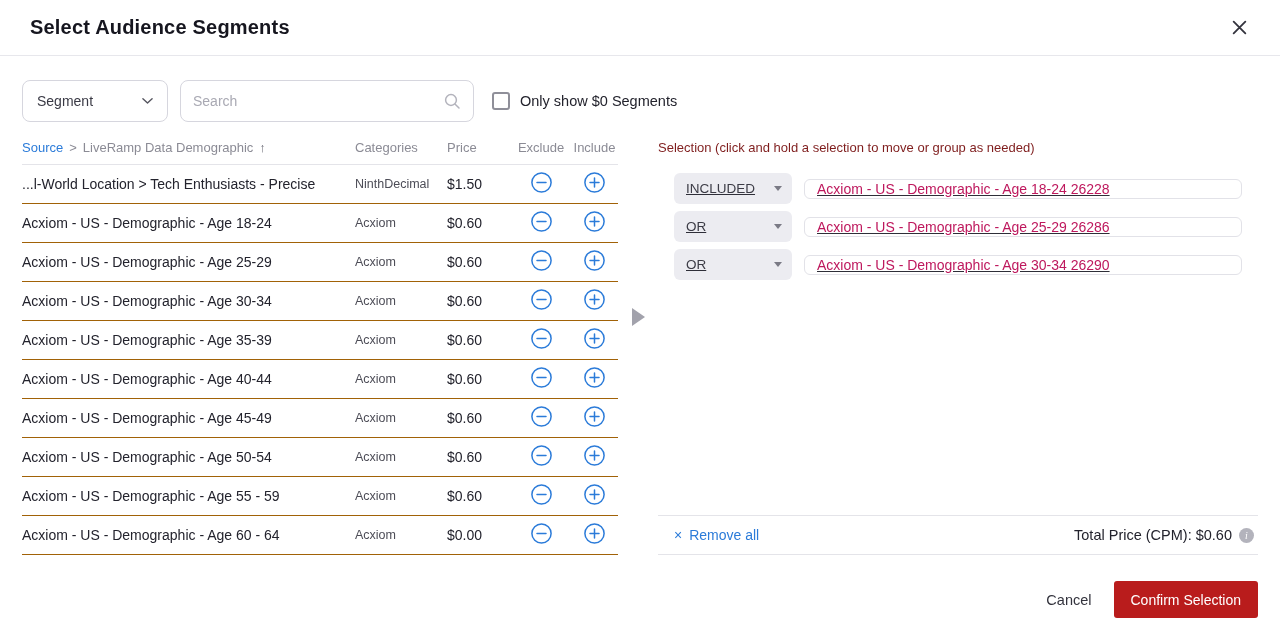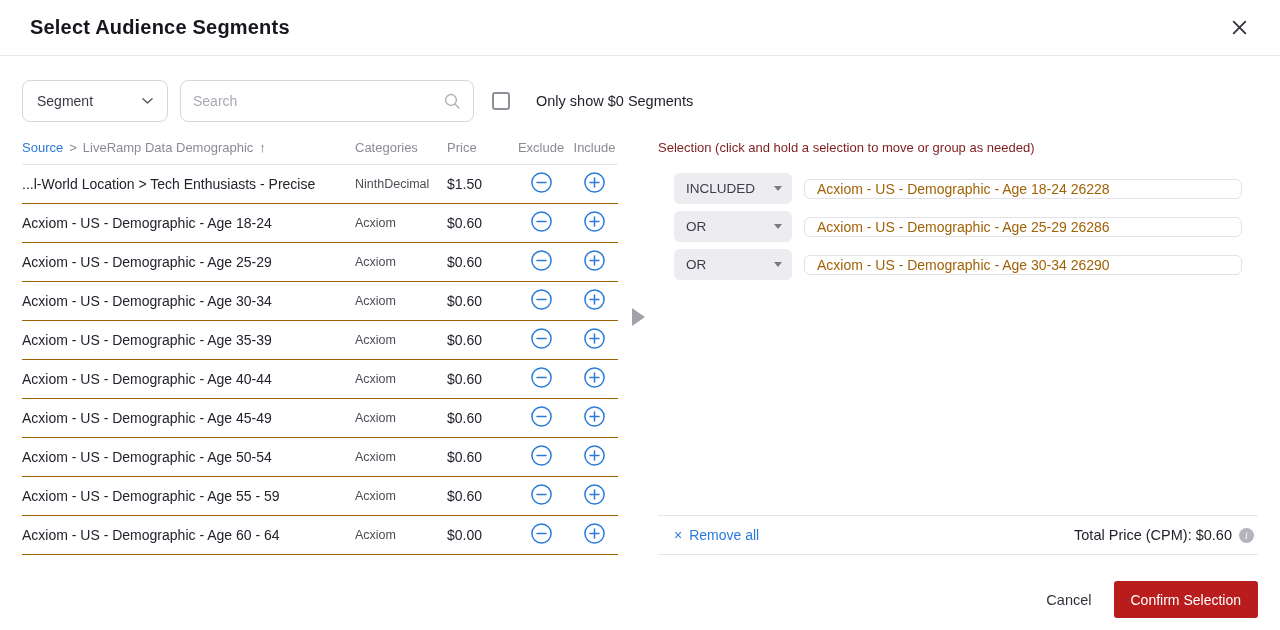--- a/index.html
+++ b/index.html
@@ -19,21 +19,21 @@
   .filters { flex: 0 0 66px; display: flex; align-items: center; padding: 24px 0 0 22px; gap: 12px; }
   .select-control { width: 146px; height: 42px; border: 1px solid #d6d6de; border-radius: 8px;
     display: flex; align-items: center; justify-content: space-between; padding: 0 14px;
     font-size: 14px; color: #3a3a45; cursor: pointer; background: #fff; }
   .search-control { width: 294px; height: 42px; border: 1px solid #d6d6de; border-radius: 8px;
     display: flex; align-items: center; padding: 0 12px; background: #fff; }
   .search-control input { border: none; outline: none; flex: 1; font-size: 14px; color: #3a3a45; font-family: inherit; background: transparent; }
   .search-control input::placeholder { color: #a9a9b3; }
   .checkbox-wrap { display: flex; align-items: center; gap: 10px; margin-left: 6px; cursor: pointer; }
   .checkbox-box { width: 18px; height: 18px; border: 2px solid #8f8f99; border-radius: 3px; background: #fff; flex: 0 0 18px; }
-  .checkbox-label { font-size: 14.5px; color: #23232d; margin-left: 16px; }
+  .checkbox-label { font-size: 14.5px; color: #23232d; }
 
   
   .content { flex: 1; display: flex; padding: 18px 22px 0 22px; }
   .left-col { flex: 0 0 596px; width: 596px; display: flex; flex-direction: column; }
 
   .list-header { display: flex; align-items: center; font-size: 13px; color: #8b8b95; padding-bottom: 9px; }
   .col-name { width: 333px; }
   .col-cat { width: 92px; }
   .col-price { width: 64px; }
   .col-exclude { width: 60px; text-align: center; }
@@ -58,27 +58,27 @@
   .page-btn.enabled { color: #3a3a45; }
 
   .mover { flex: 0 0 40px; display: flex; align-items: flex-start; justify-content: center; padding-top: 168px; }
   .tri-right { width: 0; height: 0; border-left: 13px solid #a2a2ac; border-top: 9px solid transparent; border-bottom: 9px solid transparent; }
 
   
   .right-col { flex: 1; display: flex; flex-direction: column; min-width: 0; }
   .sel-header { font-size: 13px; color: #7f1d1d; padding-bottom: 9px; white-space: nowrap; }
   .sel-panel { height: 391px; display: flex; flex-direction: column; border-bottom: 1px solid #e4e4e9; }
   .sel-rows { flex: 1; padding: 9px 16px; display: flex; flex-direction: column; gap: 7px; overflow: hidden; }
-  .sel-row { display: flex; align-items: center; gap: 12px; }
+  .sel-row { display: flex; align-items: center; gap: 12px; text-decoration: underline; }
   .op-select { flex: 0 0 118px; width: 118px; height: 31px; background: #ececf1; border-radius: 6px;
     display: flex; align-items: center; justify-content: space-between; padding: 0 10px 0 12px;
     font-size: 13.5px; color: #3c3c46; cursor: pointer; }
   .tri-down { width: 0; height: 0; border-top: 5px solid #7a7a85; border-left: 4.5px solid transparent; border-right: 4.5px solid transparent; }
   .sel-item { flex: 1; height: 20px; border: 1px solid #e2e2e8; border-radius: 6px; display: flex;
-    align-items: center; padding: 0 12px; font-size: 14px; color: #a16207; background: #fff;
+    align-items: center; padding: 0 12px; font-size: 14px; color: #be185d; background: #fff;
     white-space: nowrap; overflow: hidden; cursor: grab; }
   .sel-footer { border-top: 1px solid #e4e4e9; height: 39px; display: flex; align-items: center; justify-content: space-between; padding: 0 4px 0 16px; }
   .remove-all { display: flex; align-items: center; gap: 7px; color: #2b7bd9; font-size: 14px; cursor: pointer; background: none; border: none; font-family: inherit; }
   .remove-x { font-size: 14px; line-height: 1; }
   .total-price { display: flex; align-items: center; gap: 7px; font-size: 14.5px; color: #23232d; }
   .info-dot { width: 15px; height: 15px; border-radius: 50%; background: #b3b3bc; color: #fff; font-size: 10px;
     display: inline-flex; align-items: center; justify-content: center; font-style: italic;
     font-family: "Liberation Serif", serif; cursor: pointer; }
 
   .actions { flex: 1; display: flex; align-items: center; justify-content: flex-end; gap: 22px; padding: 14px 0 0 0; }

